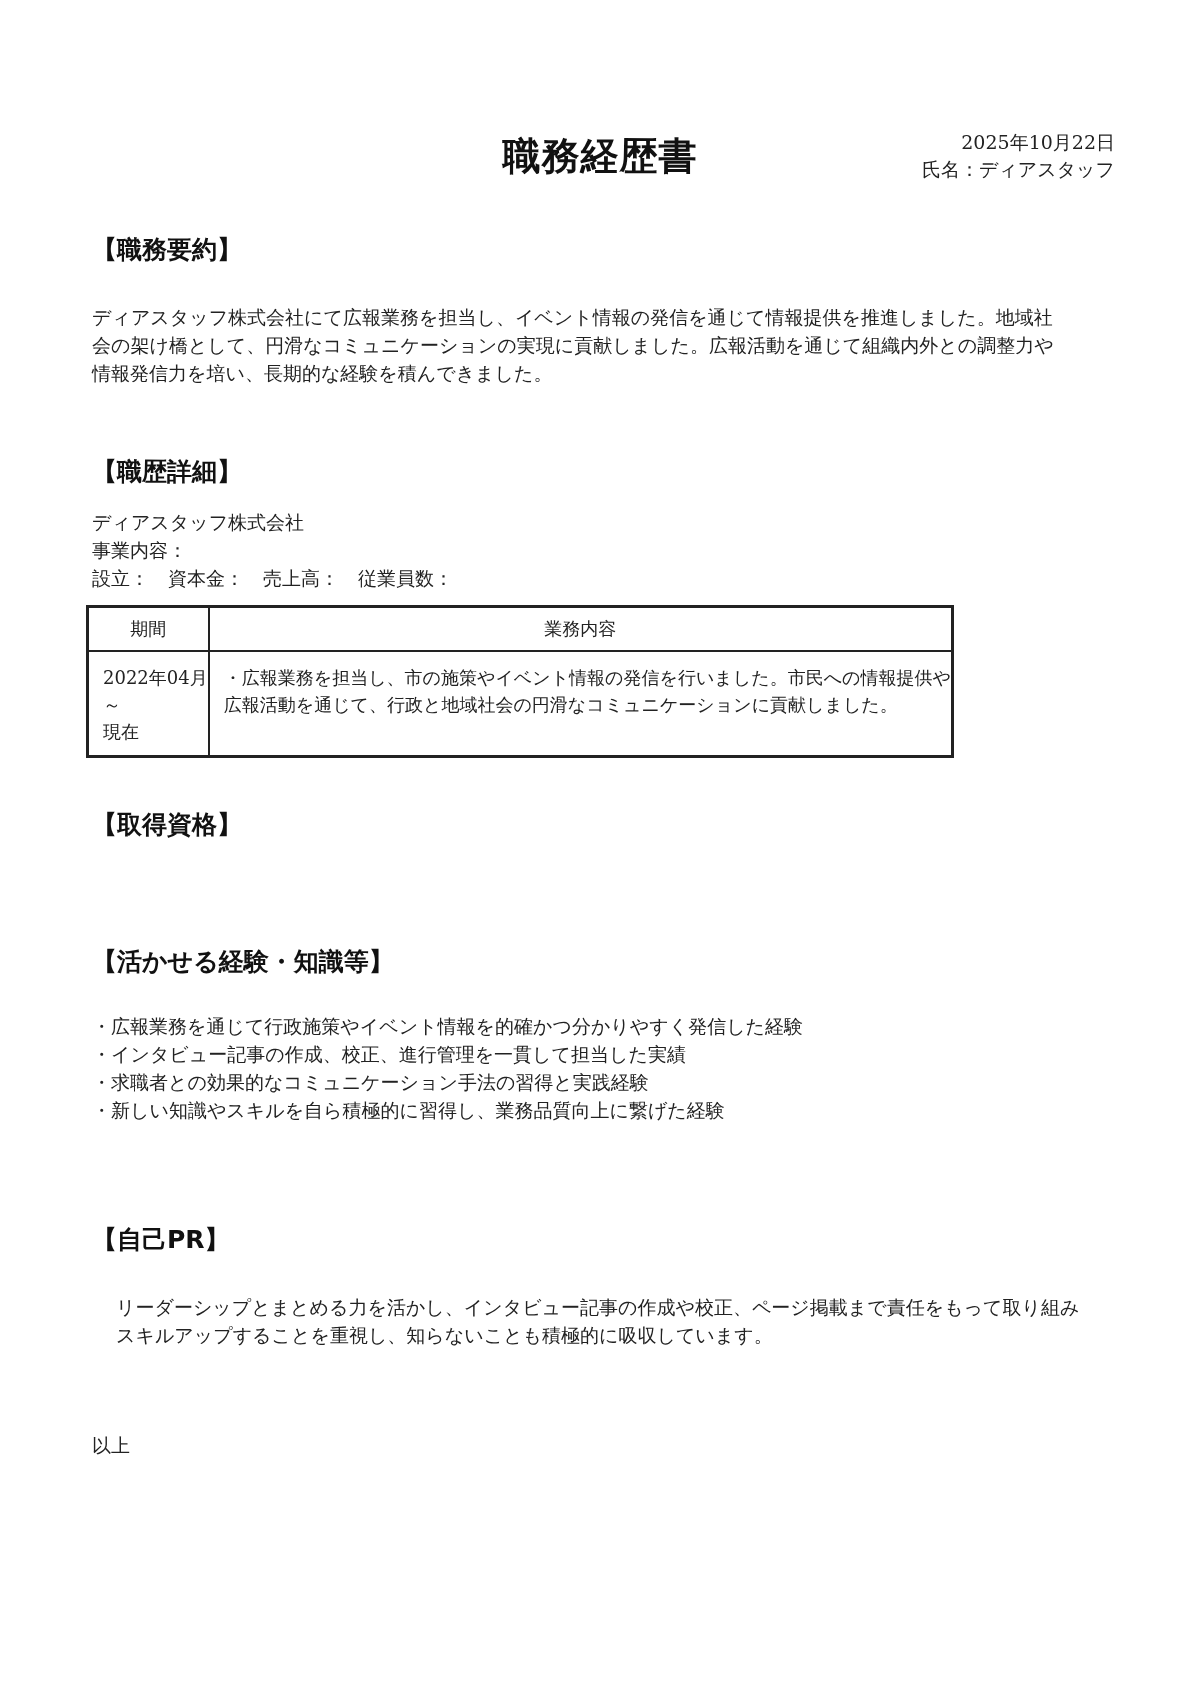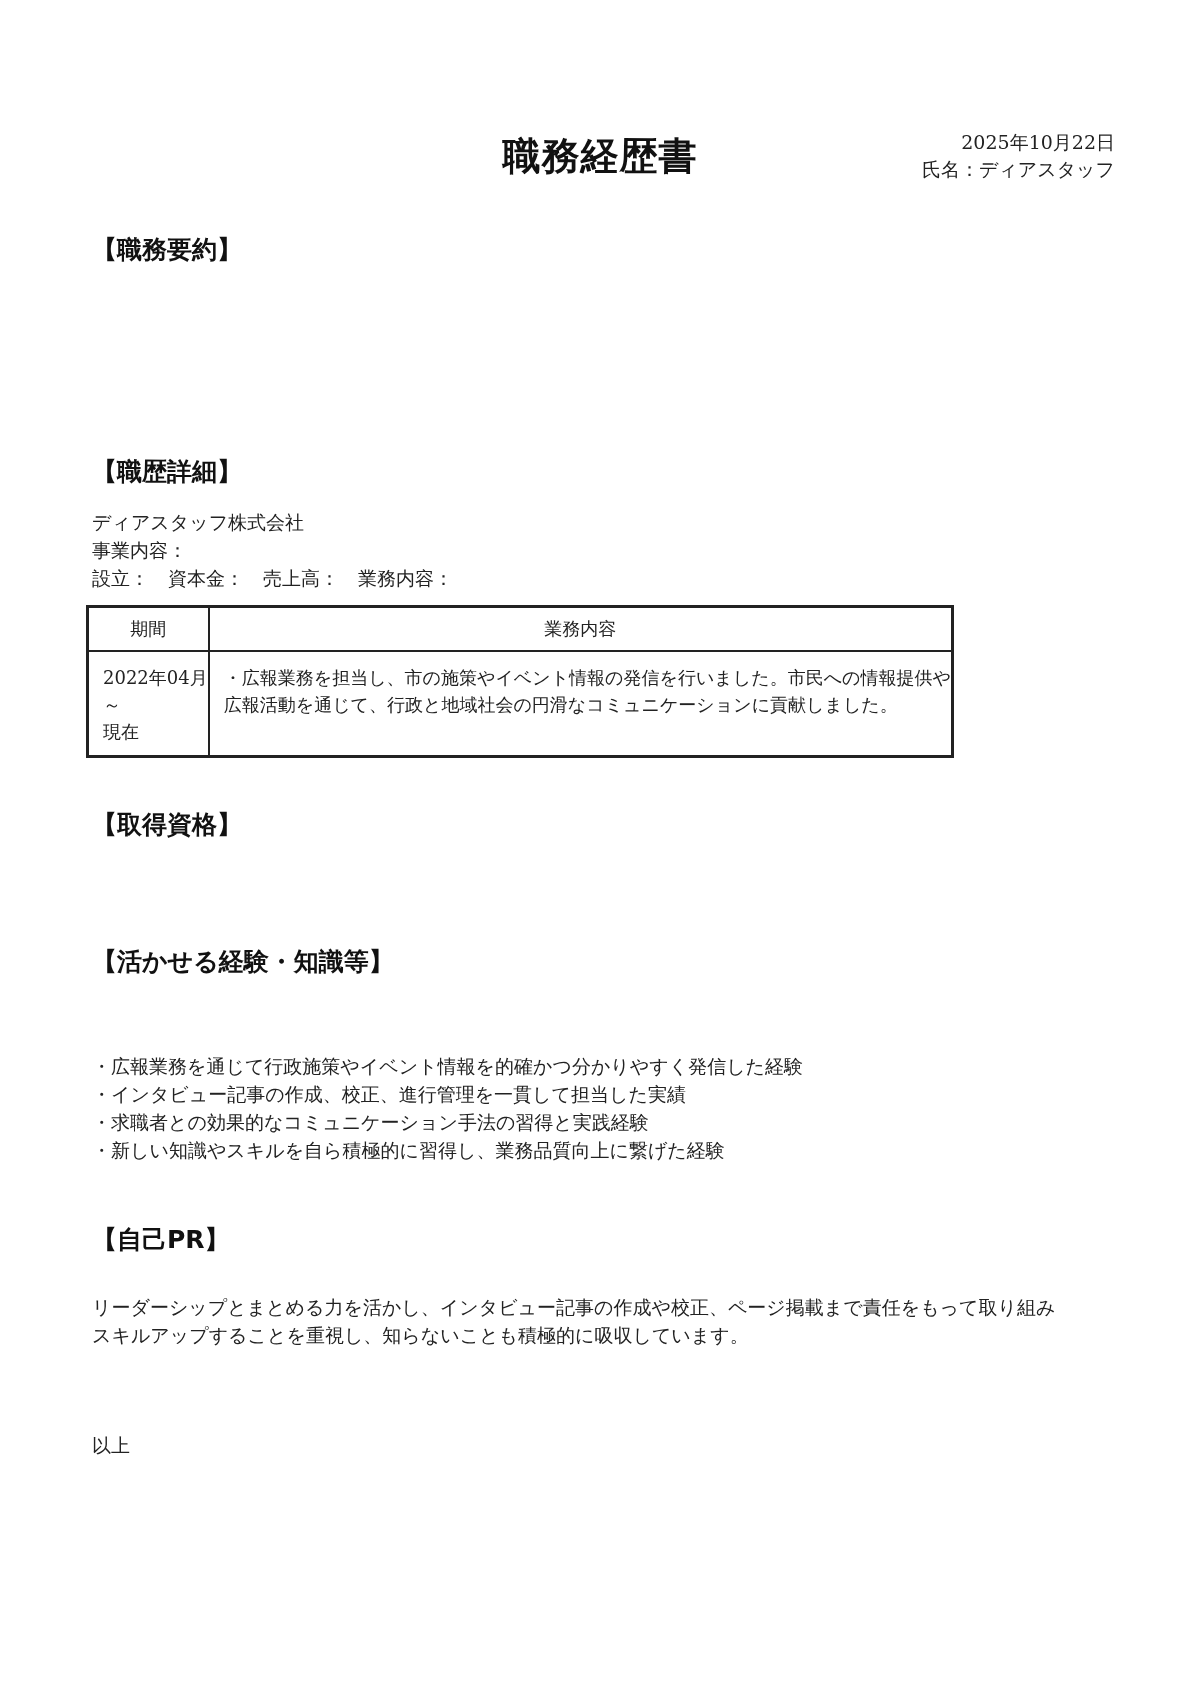--- a/index.html
+++ b/index.html
@@ -26,26 +26,31 @@
 
 <div class="page">
 
   <div class="title">職務経歴書</div>
   <div class="meta">
     <div>2025年10月22日</div>
     <div>氏名：ディアスタッフ</div>
   </div>
 
   <div class="heading" style="top:220px;">【職務要約】</div>
+  <div class="para" style="top:290px;">
+    <span class="line">ディアスタッフ株式会社にて広報業務を担当し、イベント情報の発信を通じて情報提供を推進しました。地域社</span>
+    <span class="line">会の架け橋として、円滑なコミュニケーションの実現に貢献しました。広報活動を通じて組織内外との調整力や</span>
+    <span class="line">情報発信力を培い、長期的な経験を積んできました。</span>
+  </div>
 
   <div class="heading" style="top:442px;">【職歴詳細】</div>
   <div class="para" style="top:495px;">
     <span class="line">ディアスタッフ株式会社</span>
     <span class="line">事業内容：</span>
-    <span class="line">設立：　資本金：　売上高：　業務内容：</span>
+    <span class="line">設立：　資本金：　売上高：　従業員数：</span>
   </div>
 
   <table class="career">
     <thead>
       <tr>
         <th class="col-period">期間</th>
         <th>業務内容</th>
       </tr>
     </thead>
     <tbody>
@@ -59,27 +64,27 @@
           <span class="line">・広報業務を担当し、市の施策やイベント情報の発信を行いました。市民への情報提供や</span>
           <span class="line">広報活動を通じて、行政と地域社会の円滑なコミュニケーションに貢献しました。</span>
         </td>
       </tr>
     </tbody>
   </table>
 
   <div class="heading" style="top:795px;">【取得資格】</div>
 
   <div class="heading" style="top:932px;">【活かせる経験・知識等】</div>
-  <div class="para" style="top:999px;margin-top:40px;">
+  <div class="para" style="top:999px;">
     <span class="line">・広報業務を通じて行政施策やイベント情報を的確かつ分かりやすく発信した経験</span>
     <span class="line">・インタビュー記事の作成、校正、進行管理を一貫して担当した実績</span>
     <span class="line">・求職者との効果的なコミュニケーション手法の習得と実践経験</span>
     <span class="line">・新しい知識やスキルを自ら積極的に習得し、業務品質向上に繋げた経験</span>
   </div>
 
   <div class="heading" style="top:1210px;">【自己PR】</div>
-  <div class="para" style="top:1280px;">
+  <div class="para" style="top:1280px;margin-left:24px;">
     <span class="line">リーダーシップとまとめる力を活かし、インタビュー記事の作成や校正、ページ掲載まで責任をもって取り組み</span>
     <span class="line">スキルアップすることを重視し、知らないことも積極的に吸収しています。</span>
   </div>
 
   <div class="closing">以上</div>
 </div>
 
 </body></html>

